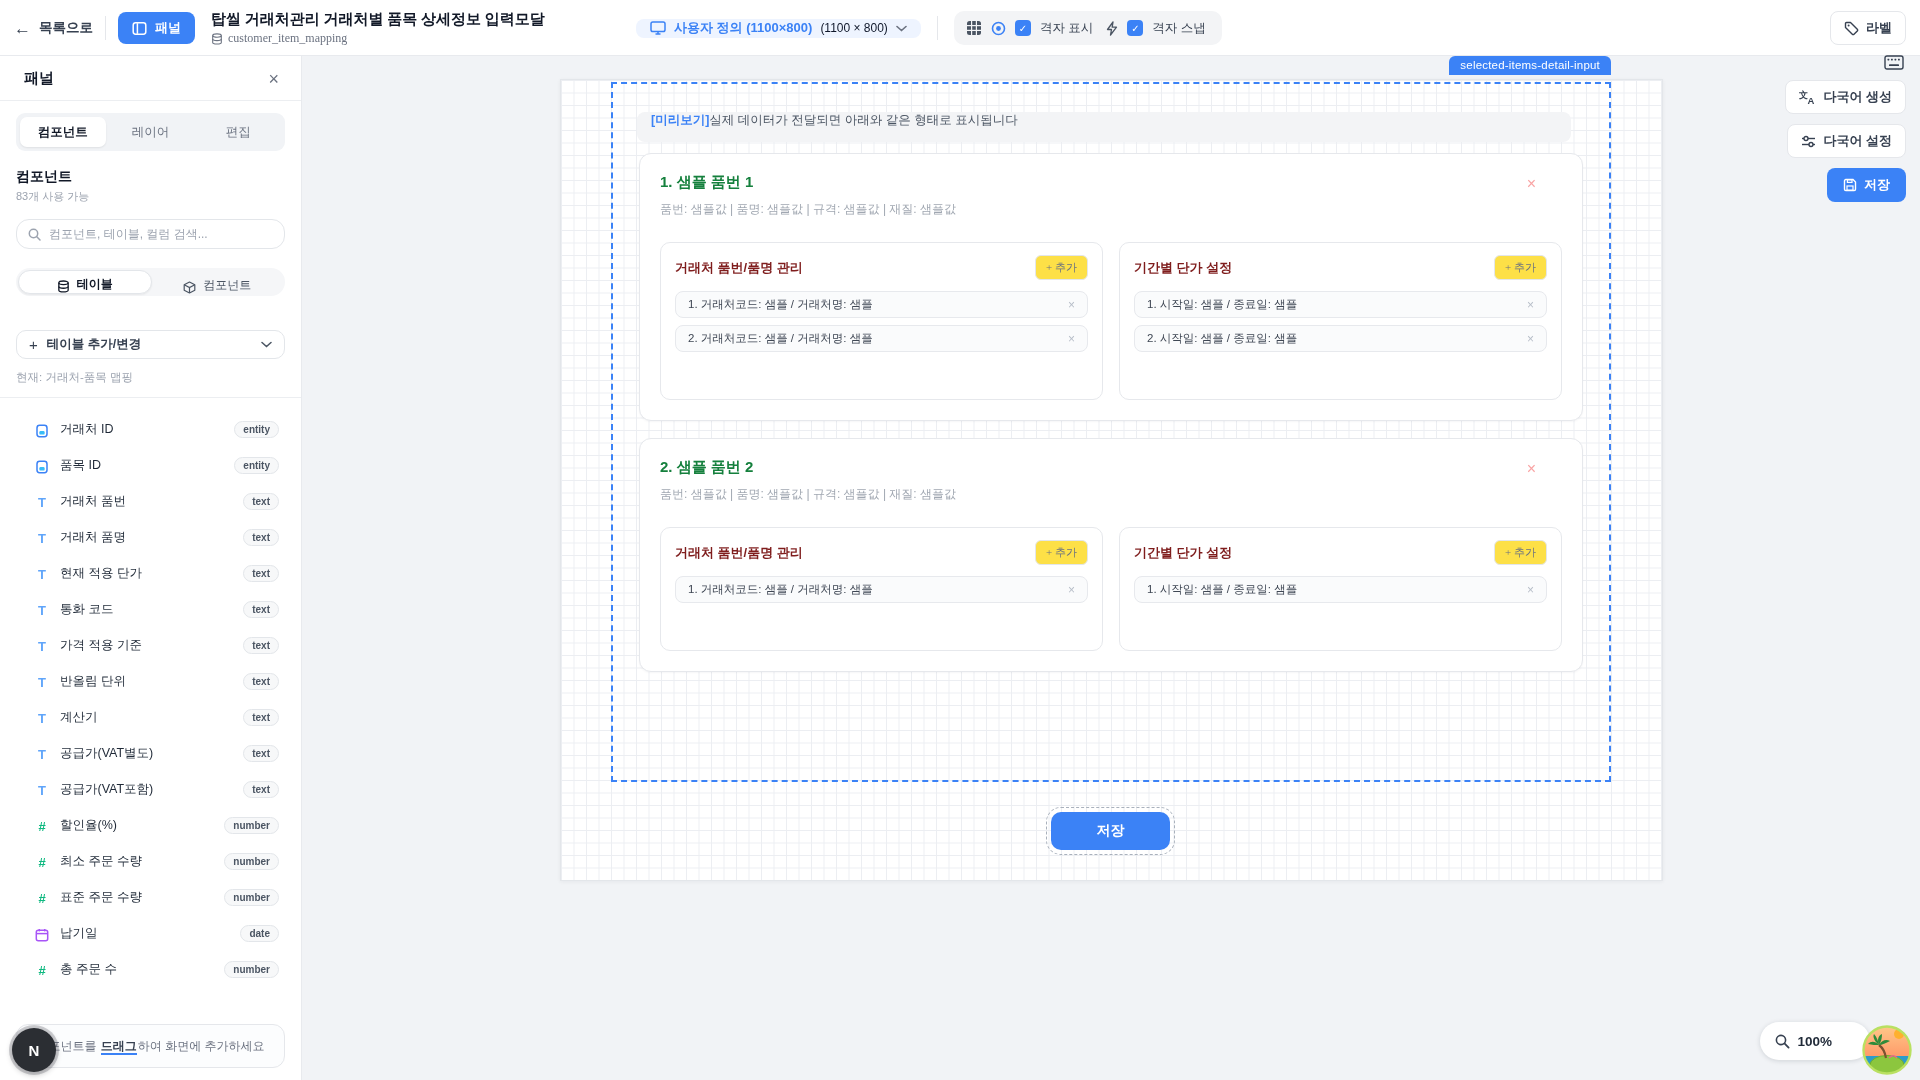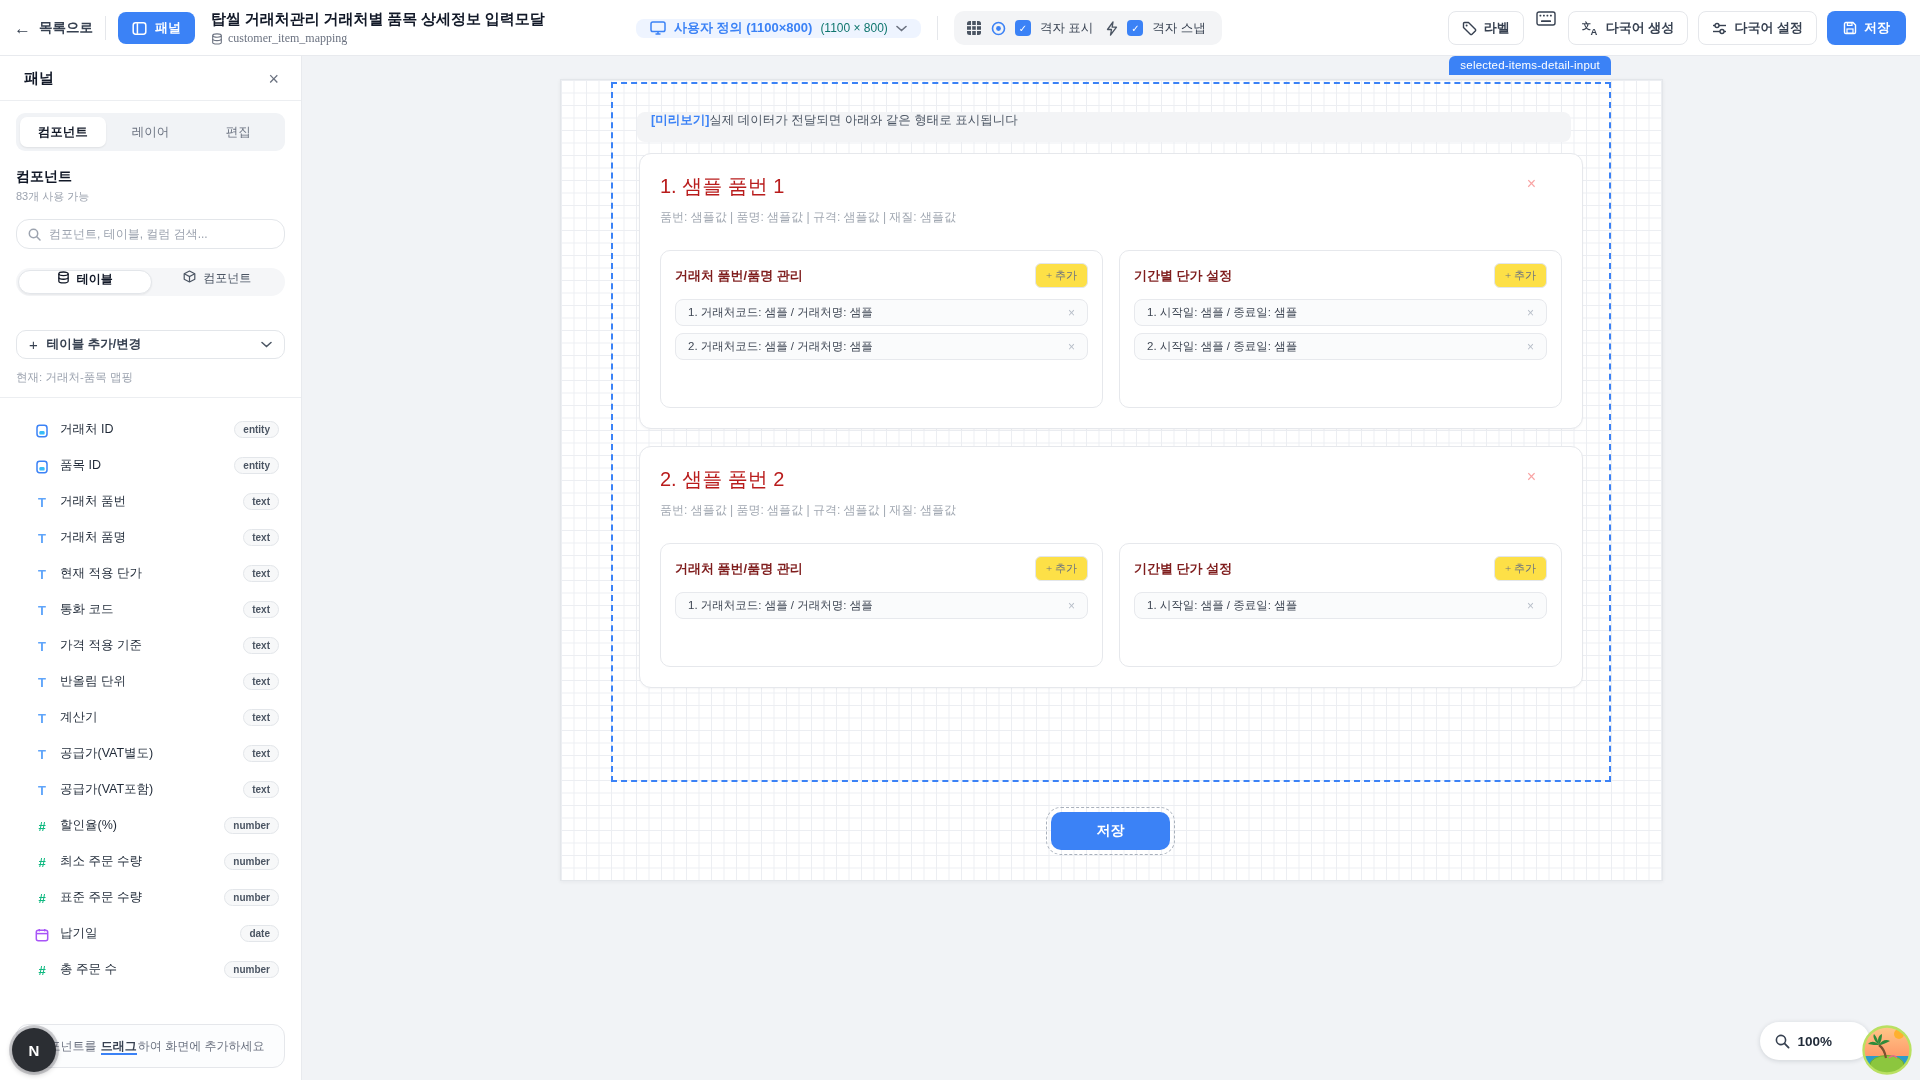--- a/index.html
+++ b/index.html
@@ -17,27 +17,27 @@
   .vdiv { width:1px; height:24px; background:#e5e7eb; }
   .panel-btn { display:flex; align-items:center; gap:8px; background:#3b82f6; color:#fff;
     font-size:13px; font-weight:600; border-radius:8px; height:32px; padding:0 14px; }
   .title-block { display:flex; flex-direction:column; gap:2px; margin-left:4px;font-family:Liberation Serif, serif; }
   .page-title { font-size:15px; font-weight:700; color:#111827; }
   .page-sub { display:flex; align-items:center; gap:5px; font-size:12px; color:#6b7280; }
   .hdr-center { position:absolute; left:636px; top:11px; display:flex; align-items:center; gap:16px; }
   .vp-pill { display:flex; align-items:center; gap:8px; background:#eef4ff; border-radius:8px;
     height:19px; padding:0 14px; }
   .vp-label { font-size:13px; font-weight:600; color:#3b82f6; }
-  .vp-size { font-size:12px; color:#0f766e; }
+  .vp-size { font-size:12px; color:#0f172a; }
   .grid-pill { display:flex; align-items:center; gap:9px; background:#f3f4f6; border-radius:10px;
     height:34px; padding:0 12px; }
   .grid-pill .lbl { font-size:12.5px; color:#374151; margin-right:4px; }
   .chk { width:16px; height:16px; background:#3b82f6; border-radius:4px; color:#fff; font-size:10px;
     display:flex; align-items:center; justify-content:center; font-weight:700; }
-  .hdr-right { position:absolute; right:14px; top:11px; display:flex; align-items:flex-start; gap:10px; }
+  .hdr-right { position:absolute; right:14px; top:11px; display:flex; align-items:flex-end; gap:10px;flex-direction:column; }
   .ghost-btn { display:flex; align-items:center; gap:7px; border:1px solid #e5e7eb; border-radius:8px;
     height:34px; padding:0 13px; font-size:13px; font-weight:600; color:#374151; background:#fff; }
   .icon-only { border:none; background:none; padding:0 2px; }
   .save-hdr-btn { display:flex; align-items:center; gap:7px; background:#3b82f6; color:#fff;
     border-radius:8px; height:34px; padding:0 16px; font-size:13px; font-weight:600; }
 
   
   .sidebar { position:absolute; left:0; top:56px; width:302px; height:1024px; background:#fff;
     border-right:1px solid #e8eaee; z-index:20; }
   .sb-head { display:flex; align-items:center; justify-content:space-between;
@@ -50,21 +50,21 @@
     display:flex; align-items:center; justify-content:center; }
   .tab.active { background:#fff; color:#111827; font-weight:700; box-shadow:0 1px 2px rgba(0,0,0,.08); }
   .comp-heading { margin-top:17px; font-size:14px; font-weight:700; color:#111827; }
   .comp-count { margin-top:3px; font-size:11px; color:#9ca3af; }
   .search-box { margin-top:15px; display:flex; align-items:center; gap:8px; height:30px;
     border:1px solid #e3e6ea; border-radius:13px; padding:0 11px; background:#fff; }
   .search-box input { border:none; outline:none; flex:1; font-size:12px; color:#374151;
     font-family:inherit; background:transparent; }
   .search-box input::placeholder { color:#9ca3af; }
   .filters { margin-top:19px; display:flex; background:#f5f6f8; border-radius:14px; padding:2px; }
-  .filter { flex:1; height:24px; display:flex; align-items:flex-start; justify-content:center; gap:7px;
+  .filter { flex:1; height:24px; display:flex; align-items:flex-end; justify-content:center; gap:7px;
     font-size:12px; color:#4b5563; border-radius:12px; }
   .filter.active { background:#fff; border:1px solid #e3e6ea; font-weight:700; color:#111827;
     box-shadow:0 1px 2px rgba(0,0,0,.06); }
   .add-table-btn { margin-top:34px; width:100%; height:29px; border:1px solid #e3e6ea; border-radius:10px;
     display:flex; align-items:center; padding:0 12px; gap:9px; font-size:12.5px; font-weight:600;
     color:#374151; background:#fff; }
   .add-table-btn .plus { font-size:15px; color:#374151; font-weight:400; }
   .add-table-btn .spacer { flex:1; }
   .current-line { margin-top:11px; font-size:11.5px; color:#9ca3af; }
   .sb-divider { margin-top:12px; height:1px; background:#eceef1; margin-left:-16px; margin-right:-16px; }
@@ -102,21 +102,21 @@
   .selection { position:absolute; left:309px; top:26px; width:1000px; height:700px;
     border:2px dashed #3b82f6; z-index:5; }
   .notice { position:absolute; left:24px; top:28px; right:38px; height:30px; background:#f3f4f6;
     border-radius:8px; display:flex; padding:0 14px; }
   .notice-tag { color:#3b82f6; font-weight:700; font-size:12.5px; }
   .notice-text { color:#4b5563; font-size:12.5px; }
   .cards { position:absolute; left:26px; top:69px; right:26px; }
   .preview-card { position:relative; background:#fff; border:1px solid #e6e8ec; border-radius:12px;
     padding:19px 20px 20px; margin-bottom:17px; box-shadow:0 1px 2px rgba(16,24,40,.04); }
   .card-x { position:absolute; right:46px; top:22px; color:#f9a3a3; font-size:16px; line-height:1; }
-  .card-title { font-size:20px; font-weight:400; color:#b91c1c; }
+  .card-title { font-size:15px; font-weight:700; color:#15803d; }
   .card-meta { margin-top:9px; font-size:12px; color:#a0a7b1; }
   .card-sections { margin-top:24px; display:flex; gap:16px; }
   .section { flex:1; border:1px solid #e6e8ec; border-radius:10px; padding:12px 14px 40px; background:#fff; }
   .sec-head { display:flex; align-items:center; justify-content:space-between; }
   .sec-title { font-size:13px; font-weight:700; color:#7f1d1d;text-align:right; }
   .add-btn { border:1px solid #e3e6ea; border-radius:6px; background:#fde047; font-size:11px;
     color:#6b7280; padding:4px 10px;font-family:Liberation Serif, serif; }
   .sec-items { margin-top:11px; }
   .sec-item { display:flex; align-items:center; justify-content:space-between; background:#fafbfc;
     border:1px solid #e7e9ed; border-radius:8px; padding:5px 12px; font-size:11.5px; color:#3f4754;

